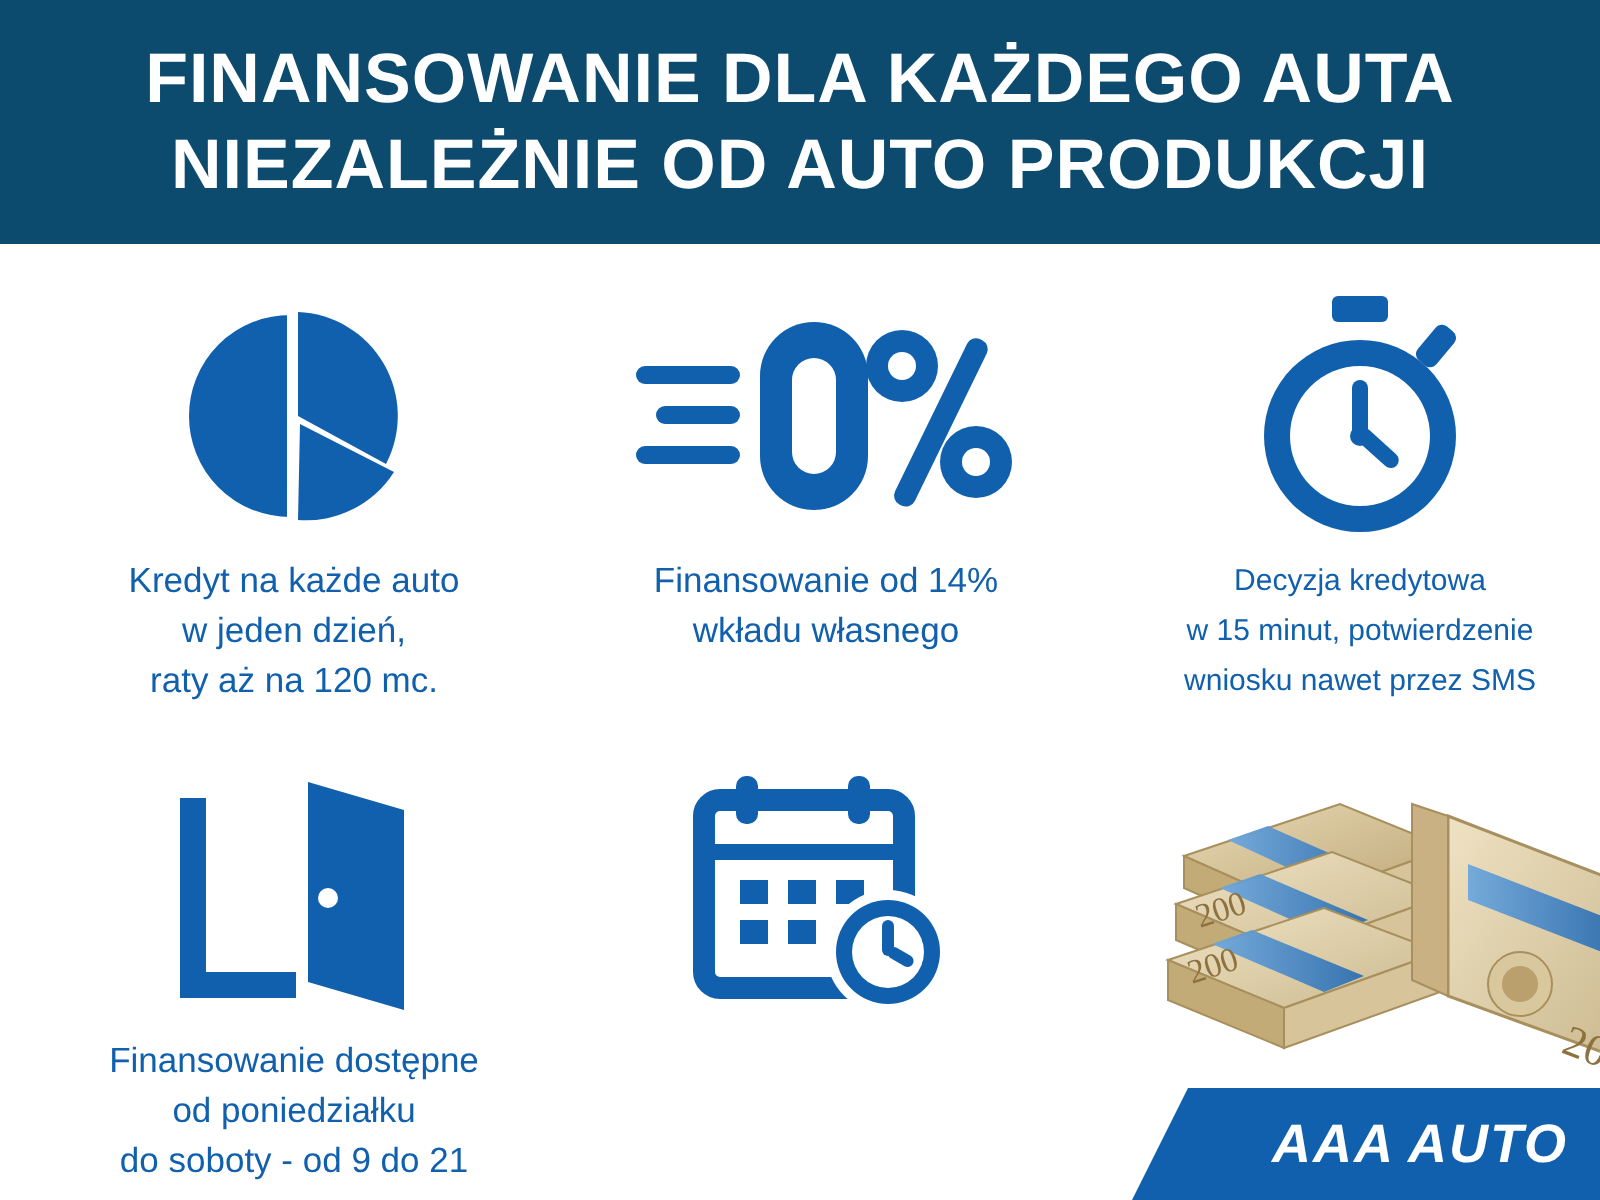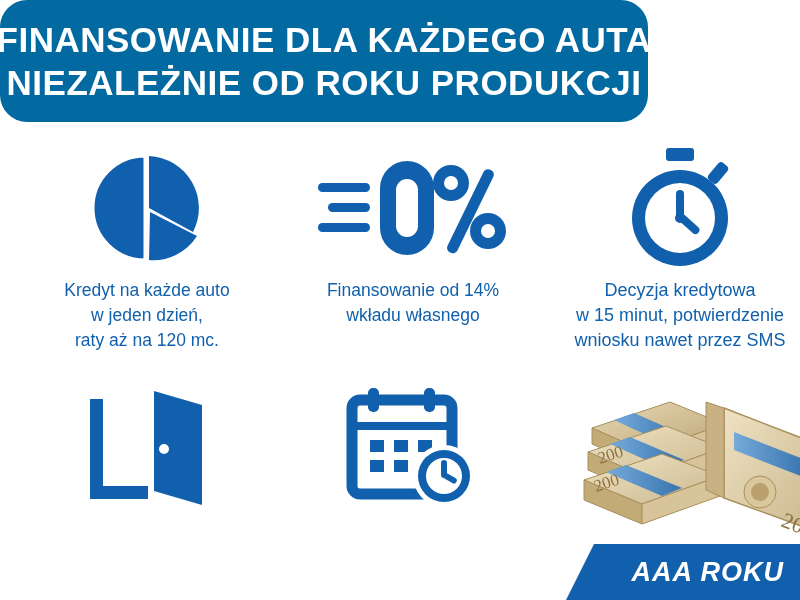--- a/index.html
+++ b/index.html
@@ -19,29 +19,28 @@
     width: 800px;
     height: 600px;
     background: #ffffff;
     box-sizing: border-box;
   }
   
   .header {
     position: absolute;
     left: 0;
     top: 0;
-    width: 648px;
+    width: 800px;
     height: 122px;
-    background: #0369a1;
+    background: #0c4a6e;
     display: flex;
     flex-direction: column;
     align-items: center;
     justify-content: center;
     text-align: center;
-    border-radius: 27px;
   }
   .header-line {
     color: #ffffff;
     font-weight: bold;
     font-size: 35px;
     line-height: 43px;
     letter-spacing: 0.5px;
     white-space: nowrap;
   }
   
@@ -71,21 +70,21 @@
   }
   .caption {
     margin-top: 6px;
     text-align: center;
     font-size: 17.5px;
     line-height: 25px;
     color: #1160ad;
     font-weight: normal;
     white-space: pre-line;
   }
-  .cell-3 .caption { font-size: 18px; }
+  .cell-3 .caption { font-size: 15px; }
   
   .money-cell {
     position: relative;
     overflow: hidden;
   }
   .money {
     position: absolute;
     left: 14px;
     top: 18px;
     width: 254px;
@@ -124,21 +123,21 @@
     letter-spacing: 1px;
   }
 </style>
 </head>
 <body>
 
 <div class="poster">
 
   <div class="header">
     <div class="header-line">FINANSOWANIE DLA KAŻDEGO AUTA</div>
-    <div class="header-line">NIEZALEŻNIE OD ROKU PRODUKCJI</div>
+    <div class="header-line">NIEZALEŻNIE OD AUTO PRODUKCJI</div>
   </div>
 
   <div class="grid">
 
     <div class="cell cell-1">
       <div class="icon-wrap">
         <svg width="120" height="120" viewBox="0 0 120 120" aria-hidden="true">
           <path d="M58 8 A52 52 0 0 0 58 112 L58 60 Z" fill="#1160ad"></path>
           <path d="M62 60 L62 8 A52 52 0 0 1 106 84 Z" fill="#1160ad"></path>
           <path d="M63 64 L110 88 A52 52 0 0 1 62 112 Z" fill="#1160ad"></path>
@@ -190,20 +189,23 @@
 
     <div class="cell cell-4">
       <div class="icon-wrap">
         <svg width="130" height="115" viewBox="0 0 130 115" aria-hidden="true">
           <rect x="8" y="8" width="13" height="100" fill="#1160ad"></rect>
           <rect x="8" y="95" width="58" height="13" fill="#1160ad"></rect>
           <path d="M72 0 L120 14 L120 114 L72 100 Z" fill="#1160ad"></path>
           <circle cx="82" cy="58" r="5" fill="#ffffff"></circle>
         </svg>
       </div>
+      <div class="caption">Finansowanie dostępne
+od poniedziałku
+do soboty - od 9 do 21</div>
     </div>
 
     <div class="cell cell-5">
       <div class="icon-wrap">
         <svg width="135" height="125" viewBox="0 0 135 125" aria-hidden="true">
           <rect x="22" y="2" width="11" height="24" rx="5" fill="#1160ad"></rect>
           <rect x="78" y="2" width="11" height="24" rx="5" fill="#1160ad"></rect>
           <rect x="6" y="14" width="100" height="94" rx="8" fill="none" stroke="#1160ad" stroke-width="11"></rect>
           <rect x="6" y="36" width="100" height="8" fill="#1160ad"></rect>
           <g fill="#1160ad">
@@ -263,18 +265,18 @@
         <g>
           <path d="M150 28 L238 62 L238 150 L150 118 Z" fill="url(#noteA)" stroke="#a8905e" stroke-width="1.5"></path>
           <path d="M150 28 L150 118 L132 110 L132 22 Z" fill="#c9b183" stroke="#a8905e" stroke-width="1"></path>
           <path d="M160 52 L232 80 L232 98 L160 70 Z" fill="url(#bandA)" opacity="0.95"></path>
           <circle cx="186" cy="112" r="16" fill="#d9c79d" stroke="#a8905e" stroke-width="1"></circle>
           <circle cx="186" cy="112" r="9" fill="#b9a06d"></circle>
           <text x="206" y="146" font-family="Liberation Serif, serif" font-size="22" fill="#8d7240" transform="rotate(21 206 146)">200</text>
         </g>
       </svg>
       <div class="logo">
-        <span class="logo-text">AAA ROKU</span>
+        <span class="logo-text">AAA AUTO</span>
       </div>
     </div>
 
   </div>
 </div>
 
 </body></html>

